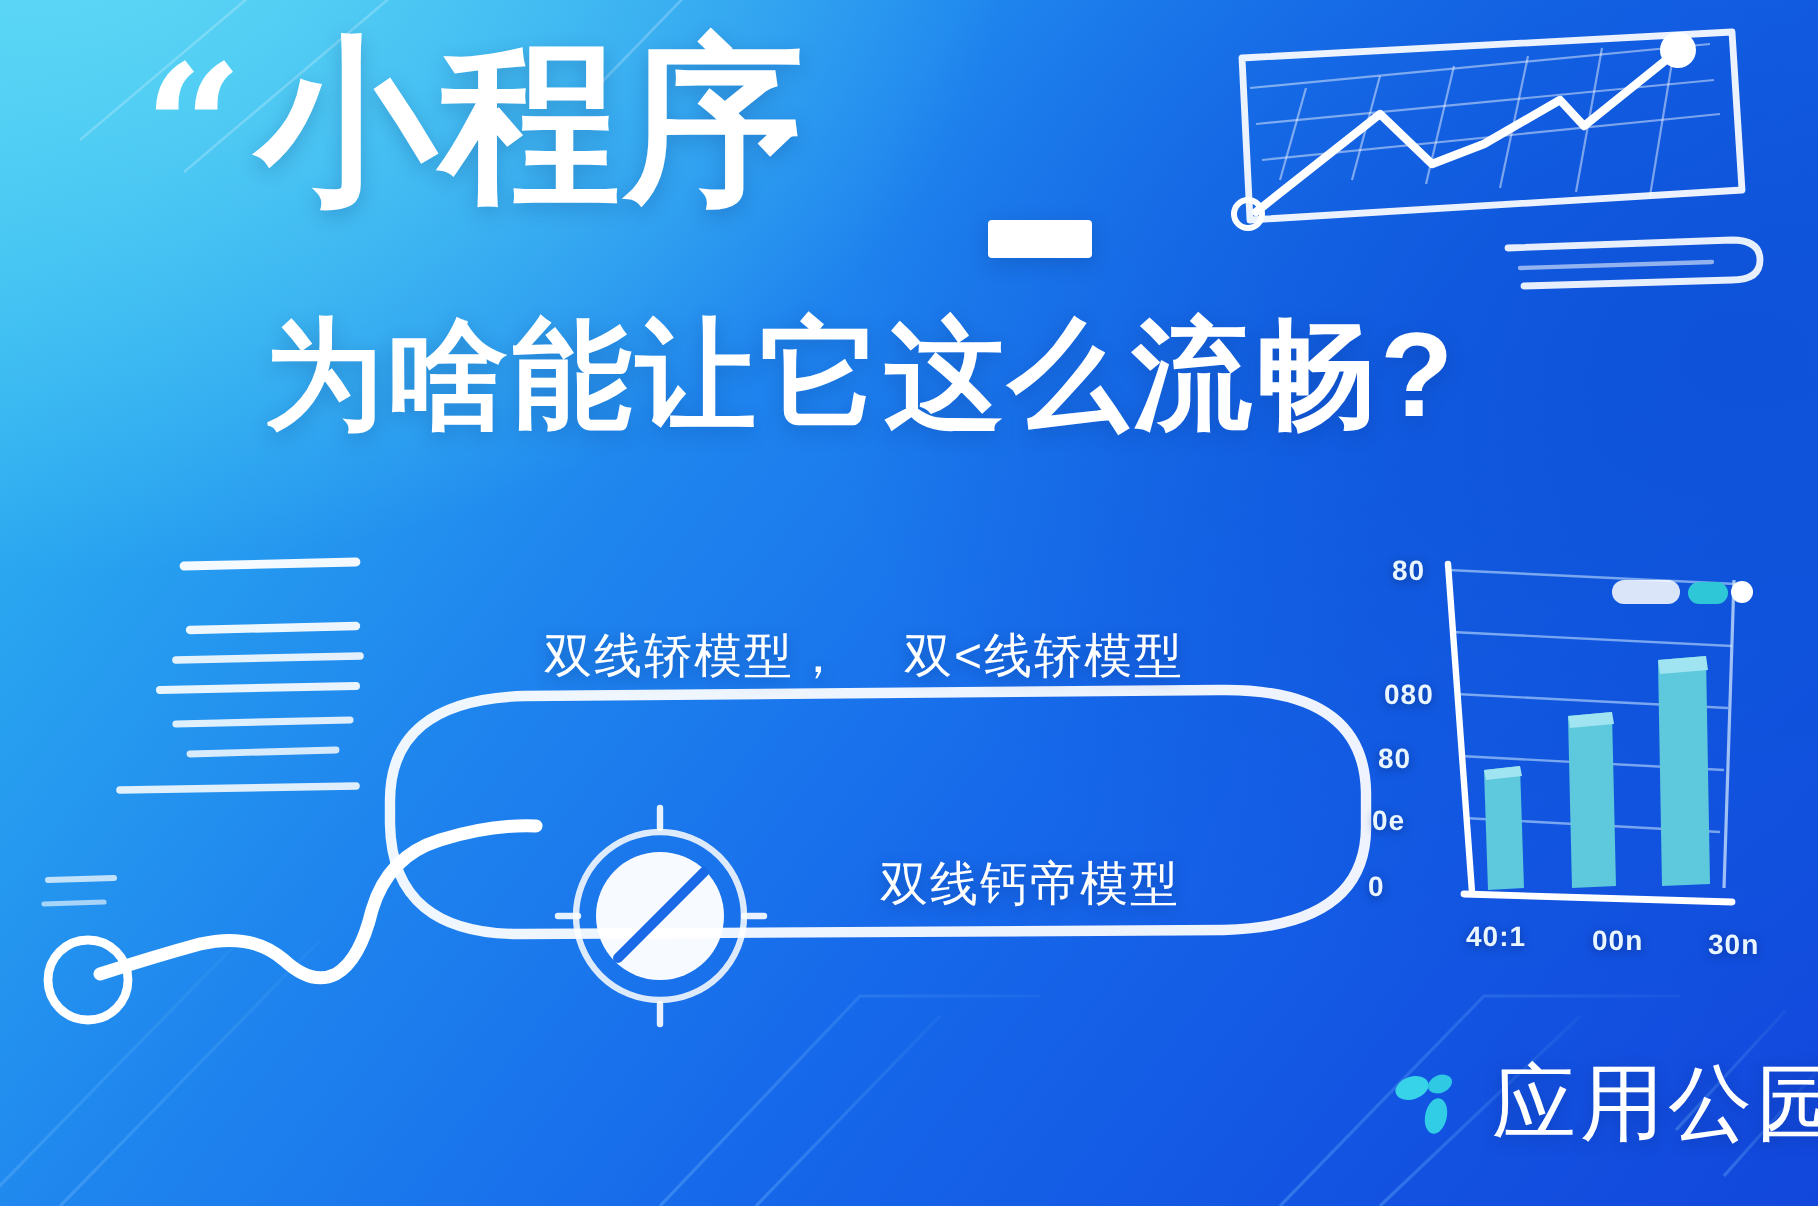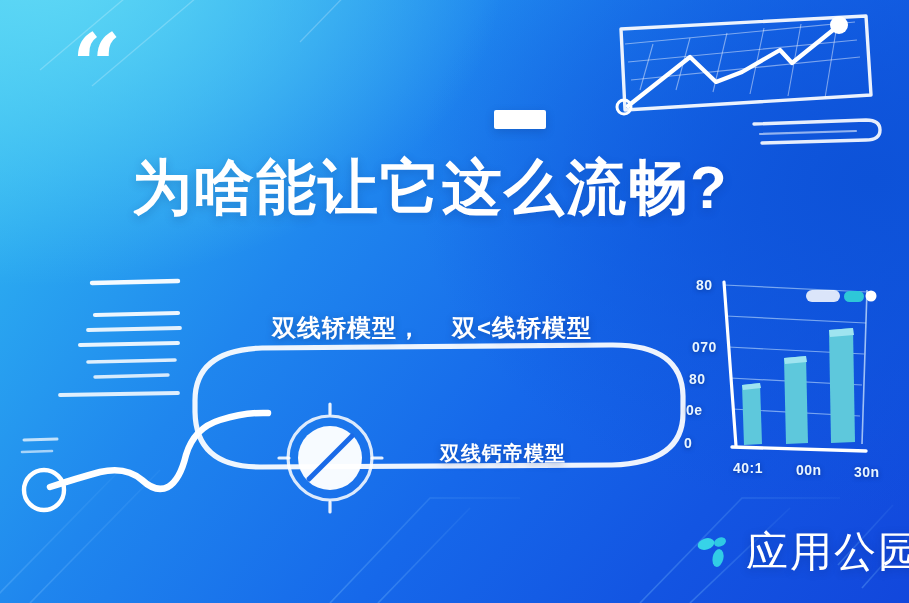--- a/index.html
+++ b/index.html
@@ -40,27 +40,27 @@
   .line2{
     position:absolute;left:132px;top:155px;
     font-size:60px;line-height:1.1;font-weight:700;color:#ffffff;
     letter-spacing:2px;
     text-shadow:0 3px 10px rgba(8,40,110,.22);
     white-space:nowrap;
   }
 
   
   .sk-label{
-    position:absolute;color:#ffffff;font-weight:700;
+    position:absolute;color:#ffffff;font-weight:400;
     letter-spacing:1px;white-space:nowrap;
     text-shadow:0 2px 7px rgba(6,34,98,.35);
   }
   .lbl-a{left:272px;top:312px;font-size:24px;}
   .lbl-b{left:452px;top:312px;font-size:24px;text-align:right;}
-  .lbl-c{left:440px;top:440px;font-size:20px;}
+  .lbl-c{left:440px;top:426px;font-size:24px;}
 
   
   .logo{position:absolute;left:697px;top:524px;display:flex;align-items:center;gap:11px;}
   .logo-mark{width:38px;height:38px;position:relative;flex:0 0 auto;}
   .logo-text{
     font-size:42px;font-weight:400;color:#ffffff;letter-spacing:2px;
     text-shadow:0 2px 8px rgba(6,34,98,.3);white-space:nowrap;
   }
 
   
@@ -123,20 +123,21 @@
     <path d="M628 106 L690 57 L716 82 L742 72 L780 50 L792 63 L838 26" fill="none" stroke="#ffffff" stroke-width="4.2" stroke-linecap="round" stroke-linejoin="round"></path>
     <circle cx="624" cy="107" r="7" fill="none" stroke="#ffffff" stroke-width="3"></circle>
     <circle cx="839" cy="25" r="9" fill="#ffffff"></circle>
 
     <path d="M754 124 L866 120 Q880 120 880 130 Q880 140 866 140 L762 143" fill="none" stroke="#ffffff" stroke-opacity=".9" stroke-width="3.4" stroke-linecap="round"></path>
     <path d="M760 134 L856 131" fill="none" stroke="#ffffff" stroke-opacity=".55" stroke-width="2.2" stroke-linecap="round"></path>
   </svg>
 
   <div class="headline">
     <div class="quote">“</div>
+    <div class="line1">小程序</div>
     <div class="dash"></div>
     <div class="line2">为啥能让它这么流畅?</div>
   </div>
 
   <svg class="deco-svg" viewBox="0 0 909 603">
     <g stroke="#ffffff" stroke-linecap="round" fill="none">
       <path d="M92 283 L178 281" stroke-width="4.4" stroke-opacity=".95"></path>
       <path d="M95 315 L178 313" stroke-width="4.2" stroke-opacity=".92"></path>
       <path d="M88 330 L180 328" stroke-width="3.8" stroke-opacity=".88"></path>
       <path d="M80 345 L178 343" stroke-width="4.0" stroke-opacity=".9"></path>
@@ -197,21 +198,21 @@
         <rect x="118" y="22" width="34" height="12" rx="6" fill="#ffffff" fill-opacity=".85"></rect>
         <rect x="156" y="23" width="20" height="11" rx="5.5" fill="#2ec7d8"></rect>
         <circle cx="183" cy="28" r="5.5" fill="#ffffff"></circle>
       </g>
     </svg>
 
     
     <div class="axis-txt" style="left:-4px;top:167px;">0</div>
     <div class="axis-txt" style="left:-2px;top:134px;">0e</div>
     <div class="axis-txt" style="left:1px;top:103px;">80</div>
-    <div class="axis-txt" style="left:4px;top:71px;">070</div>
+    <div class="axis-txt" style="left:4px;top:71px;">080</div>
     <div class="axis-txt" style="left:8px;top:9px;">80</div>
 
     
     <div class="axis-txt" style="left:45px;top:192px;">40:1</div>
     <div class="axis-txt" style="left:108px;top:194px;">00n</div>
     <div class="axis-txt" style="left:138px;top:196px;margin-left:28px;">30n</div>
   </div>
 
   <div class="logo">
     <div class="logo-mark">

